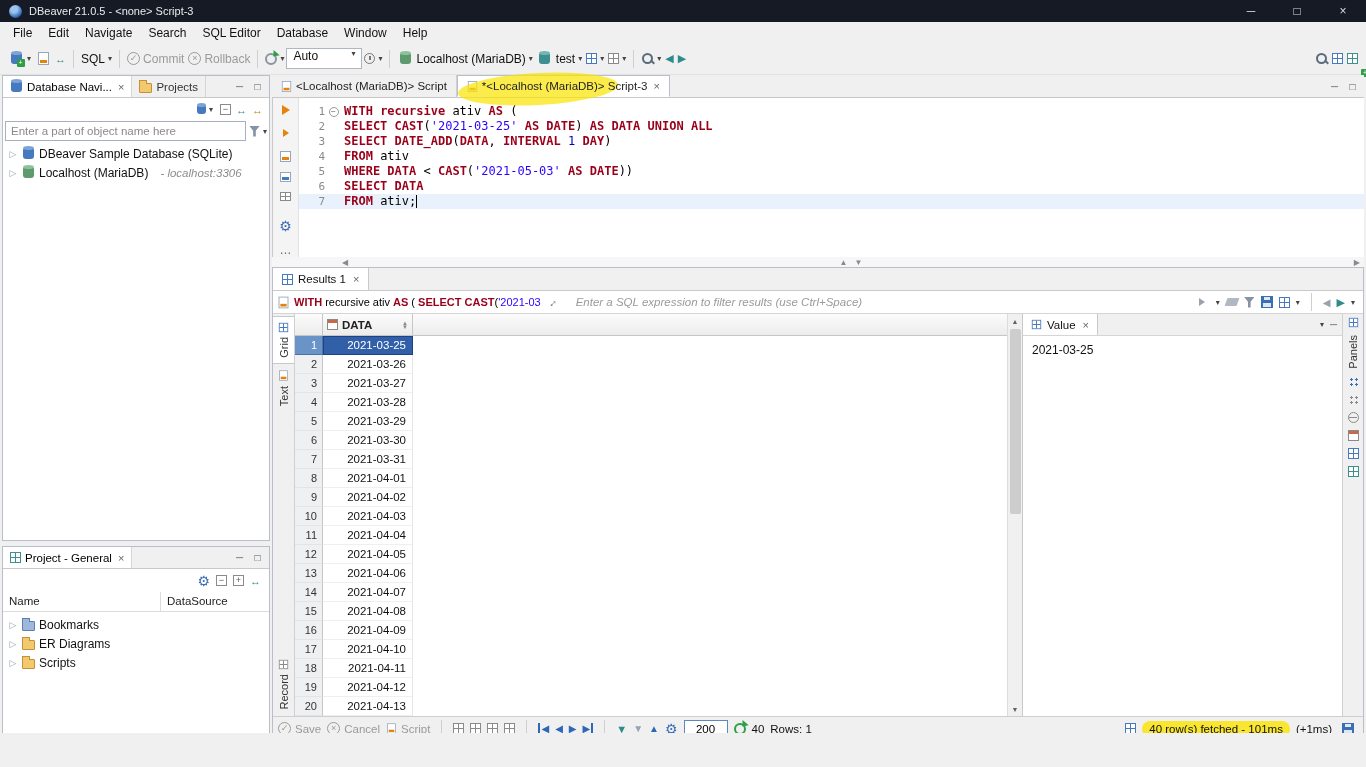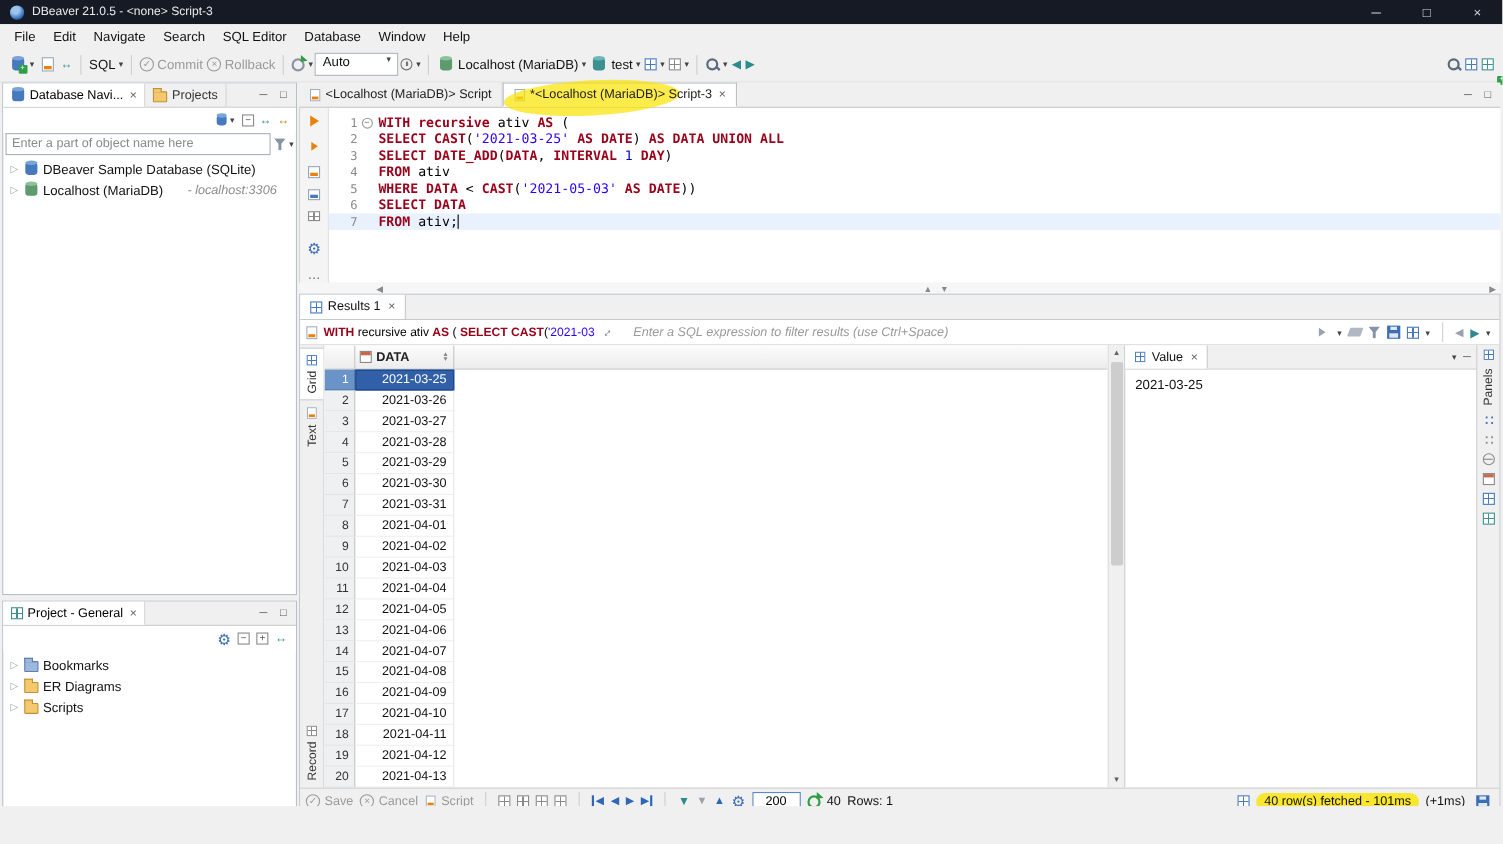--- a/index.html
+++ b/index.html
@@ -79,21 +79,21 @@
 .panel-btns{margin-left:auto;display:flex;align-items:center;gap:3px;padding-right:4px;color:#555}
 .panel-btn{width:15px;text-align:center;font-size:10px}
 .tab-close{color:#666;font-size:11px;margin-left:2px;position:relative;z-index:2}
 .nav-toolbar{height:23px;display:flex;align-items:center;justify-content:flex-end;gap:5px;padding:0 6px;background:#fff}
 .filter-row{display:flex;align-items:center;margin:0 2px;gap:3px}
 .filter-input{flex:1;height:20px;border:1px solid #a8b0bc;padding:0 5px;font-size:11.5px;font-family:inherit}
 .filter-input::placeholder{color:#8a8a8a}
 .tree{padding-top:3px}
 .tree-item{display:flex;align-items:center;gap:4px;height:19px;padding-left:5px;white-space:nowrap}
 .expander{color:#9aa0a8;font-size:9px;width:10px;text-align:center}
-.tree-detail{color:#8d8d8d;font-style:italic;margin-left:18px;font-size:11.5px}
+.tree-detail{color:#8d8d8d;font-style:italic;margin-left:8px;font-size:11.5px}
 .proj-toolbar{height:23px;display:flex;align-items:center;justify-content:flex-end;gap:6px;padding:0 8px;background:#fff}
 .proj-cols{display:flex;height:20px;border-bottom:1px solid #dcdcdc;font-size:11.5px;color:#222}
 .proj-col{padding:3px 6px}
 .proj-col.name{width:158px;border-right:1px solid #dcdcdc}
 
 
 .editor-tabbar{position:absolute;left:272px;top:75px;width:1092px;height:23px;background:#f0f0f0;border-bottom:1px solid #c9c9c9;display:flex;align-items:stretch;overflow:visible;z-index:5}
 .etabs{display:flex;align-items:stretch;overflow:visible}
 .etab{position:relative;display:flex;align-items:center;gap:4px;padding:0 9px;border-right:1px solid #d0d0d0;font-size:11.5px;color:#222;overflow:visible;white-space:nowrap}
 .etab.active{background:#fff;border:1px solid #b9bfc9;border-bottom-color:#fff}
@@ -344,20 +344,24 @@
         <span class="panel-btn">─</span>
         <span class="panel-btn">□</span>
       </span>
     </div>
     <div class="proj-toolbar">
       <span class="gear-glyph">⚙</span>
       <span class="sq-minus">−</span>
       <span class="sq-minus">+</span>
       <span class="arr-teal">↔</span>
     </div>
+    <div class="proj-cols">
+      <span class="proj-col name">Name</span>
+      <span class="proj-col">DataSource</span>
+    </div>
     <div class="tree">
   <div class="tree-item">
     <span class="expander">▷</span>
     <span class="folderic blue"></span>
     <span>Bookmarks</span>
   </div>
   <div class="tree-item">
     <span class="expander">▷</span>
     <span class="folderic "></span>
     <span>ER Diagrams</span>

